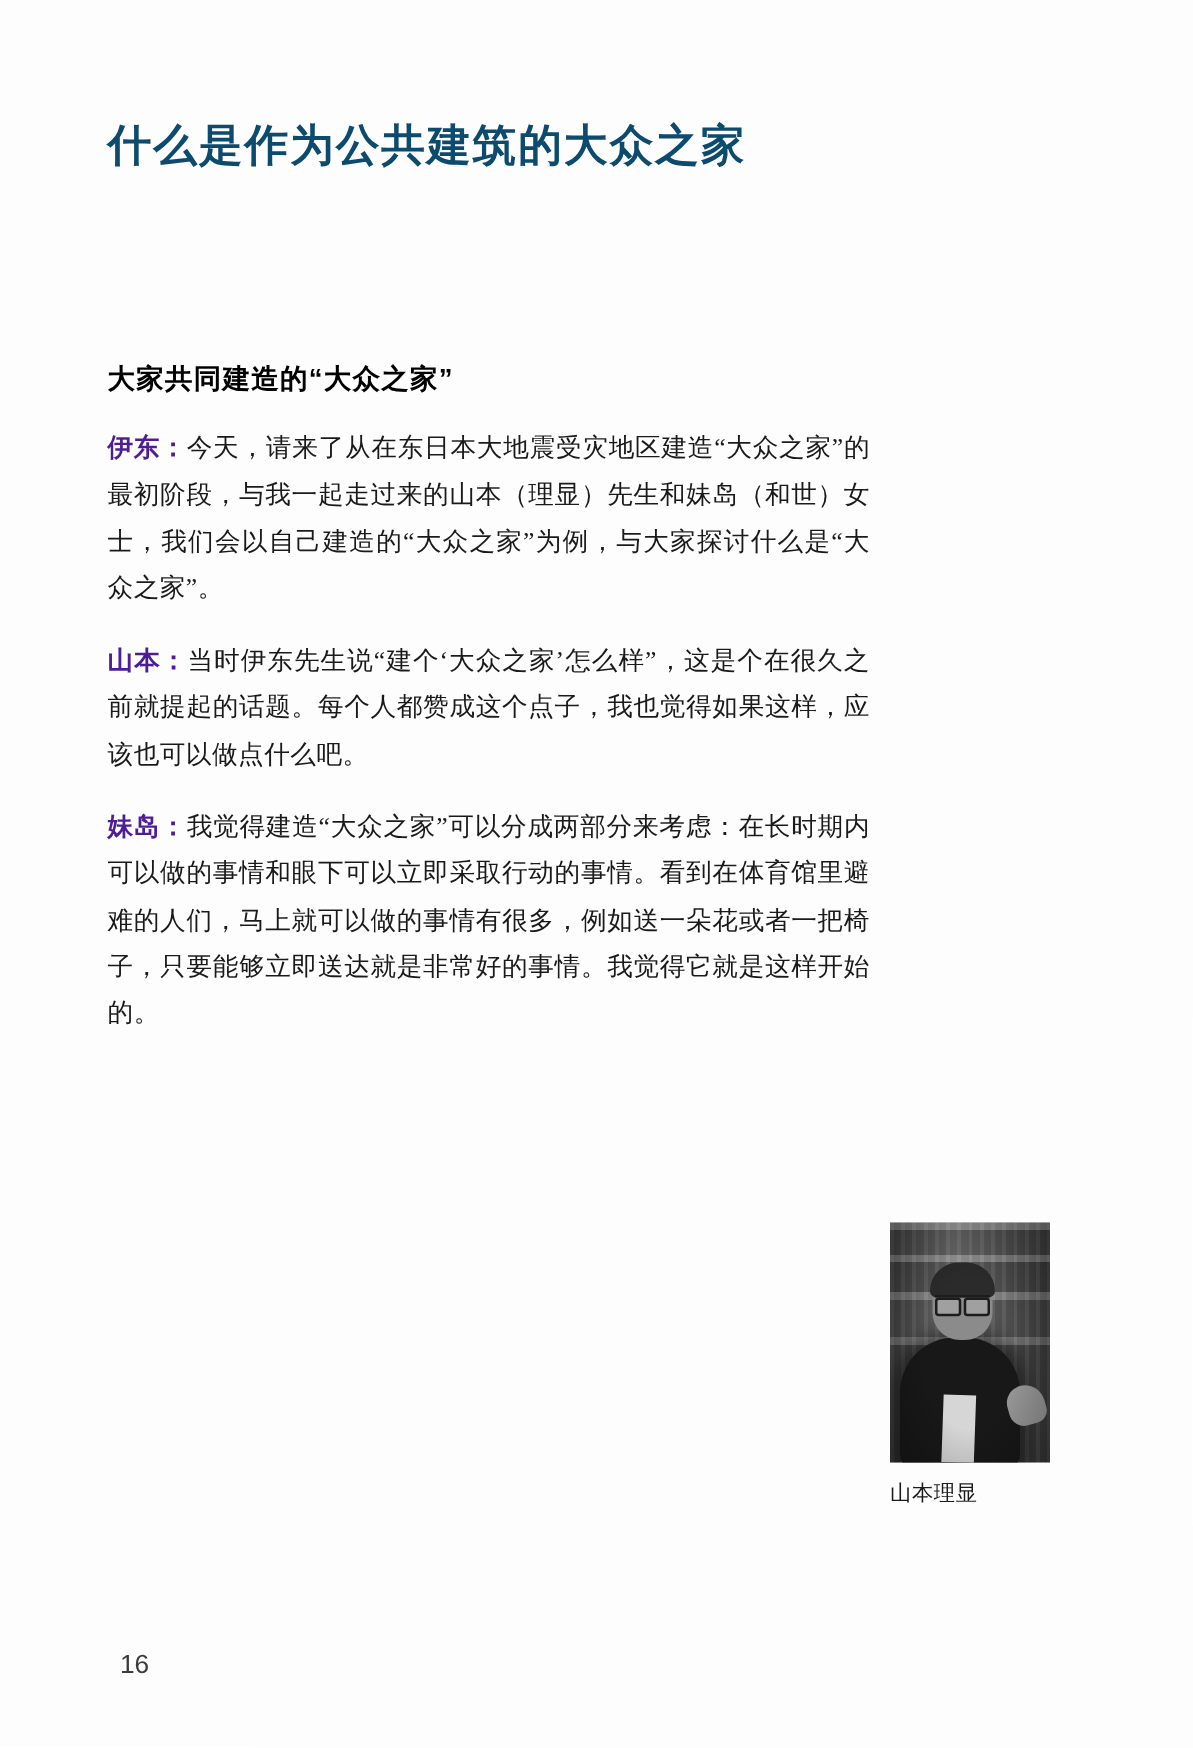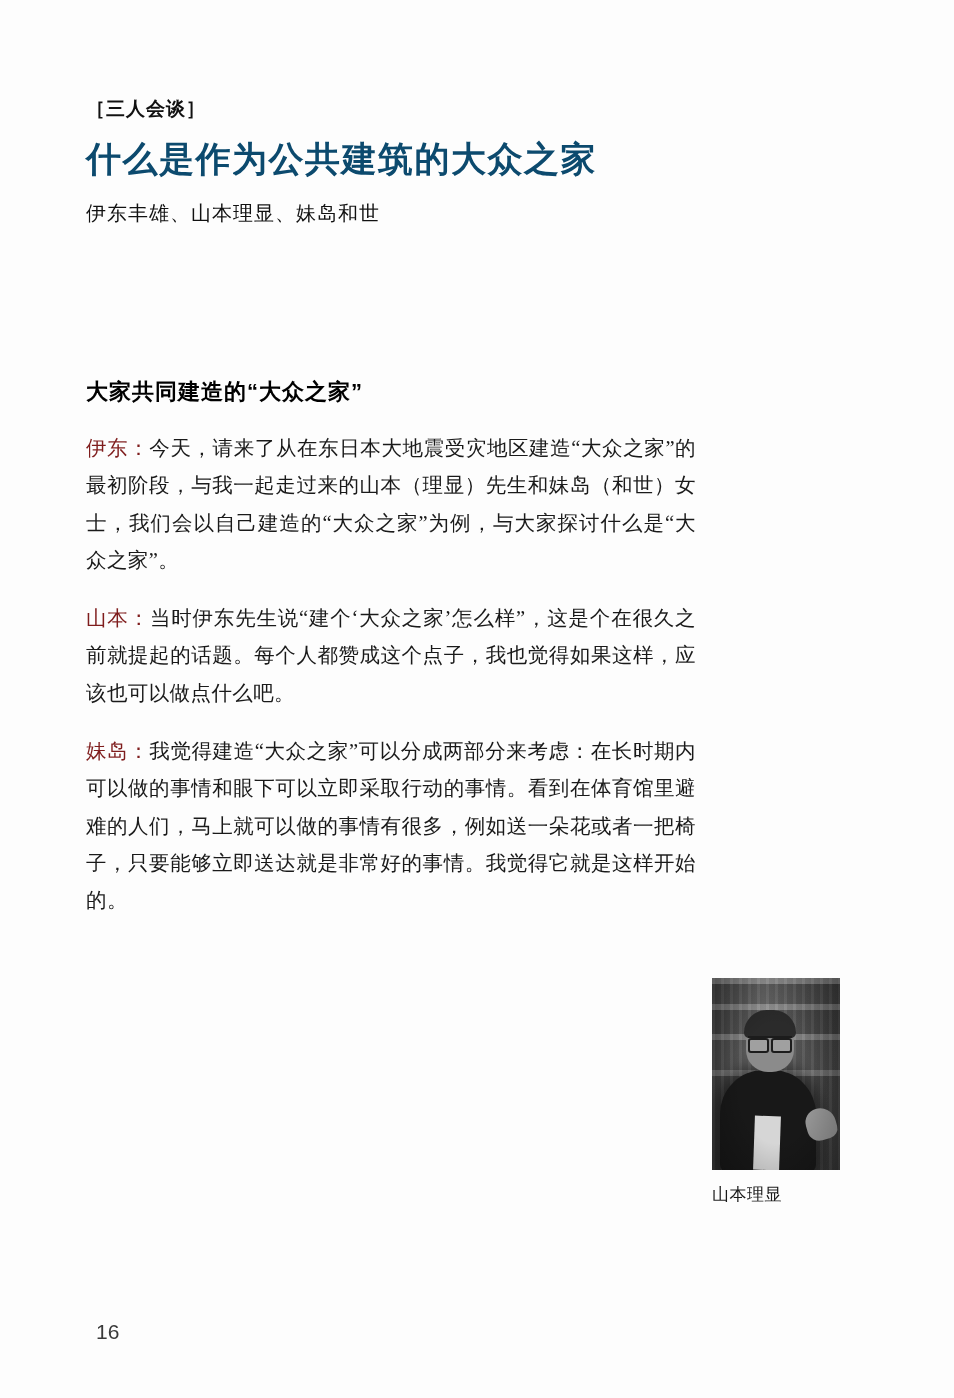--- a/index.html
+++ b/index.html
@@ -64,22 +64,22 @@
   p.para {
     font-size: 20.5px;
     line-height: 1.82;
     letter-spacing: 0.4px;
     margin: 0 0 20px 0;
     text-align: justify;
     color: #1a1a1a;
   }
   .speaker {
     font-family: "Liberation Sans", "DejaVu Sans", sans-serif;
-    font-weight: normal;
-    color: #7f1d1d;
+    font-weight: bold;
+    color: #4c1d95;
   }
   .figure {
     position: absolute;
     left: 712px;
     top: 978px;
     width: 128px;
   }
   .photo {
     width: 128px;
     height: 192px;
@@ -192,25 +192,23 @@
     color: #3a3a3a;
   }
 </style>
 </head>
 <body>
 
 <div class="page">
 
   <div class="content">
 
-    <div class="kicker">［三人会谈］</div>
 
     <h1 class="main-title">什么是作为公共建筑的大众之家</h1>
 
-    <div class="byline">伊东丰雄、山本理显、妹岛和世</div>
 
     <h2 class="section-head">大家共同建造的“大众之家”</h2>
 
     <div class="body-col">
 
       <p class="para"><span class="speaker">伊东：</span><span>今天，请来了从在东日本大地震受灾地区建造“大众之家”的最初阶段，与我一起走过来的山本（理显）先生和妹岛（和世）女士，我们会以自己建造的“大众之家”为例，与大家探讨什么是“大众之家”。</span></p>
 
 
 
       <p class="para"><span class="speaker">山本：</span><span>当时伊东先生说“建个‘大众之家’怎么样”，这是个在很久之前就提起的话题。每个人都赞成这个点子，我也觉得如果这样，应该也可以做点什么吧。</span></p>

